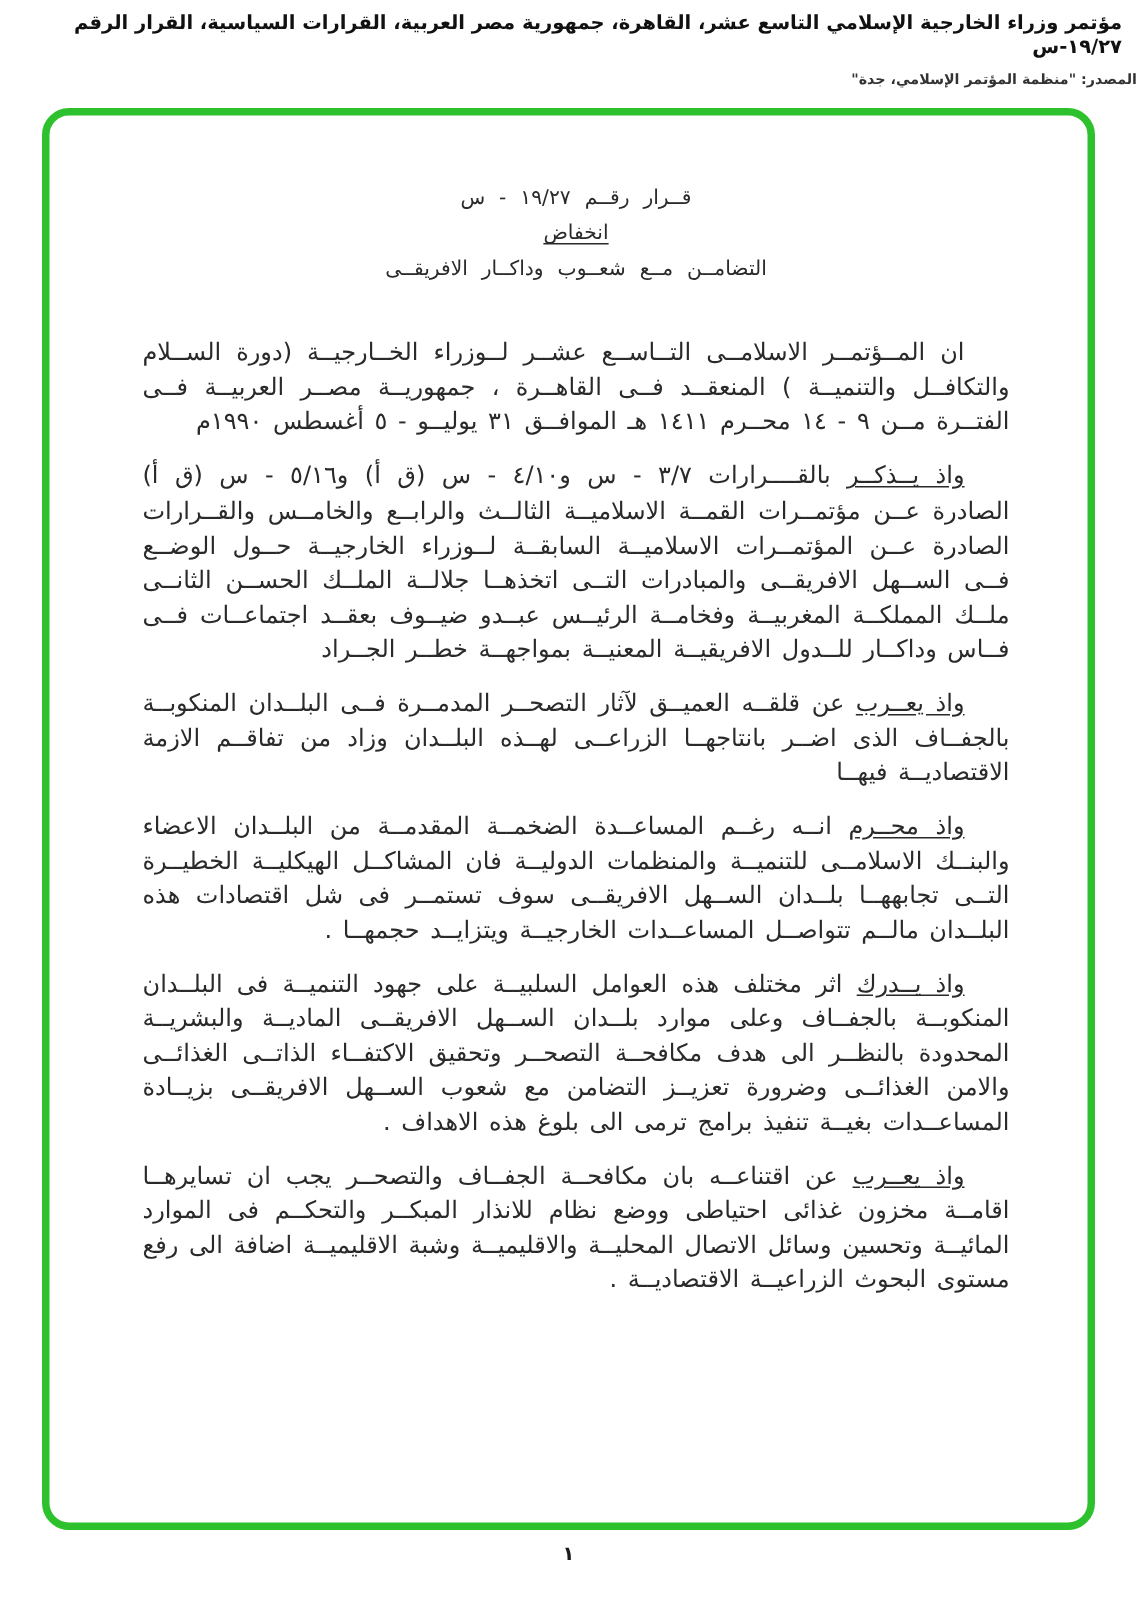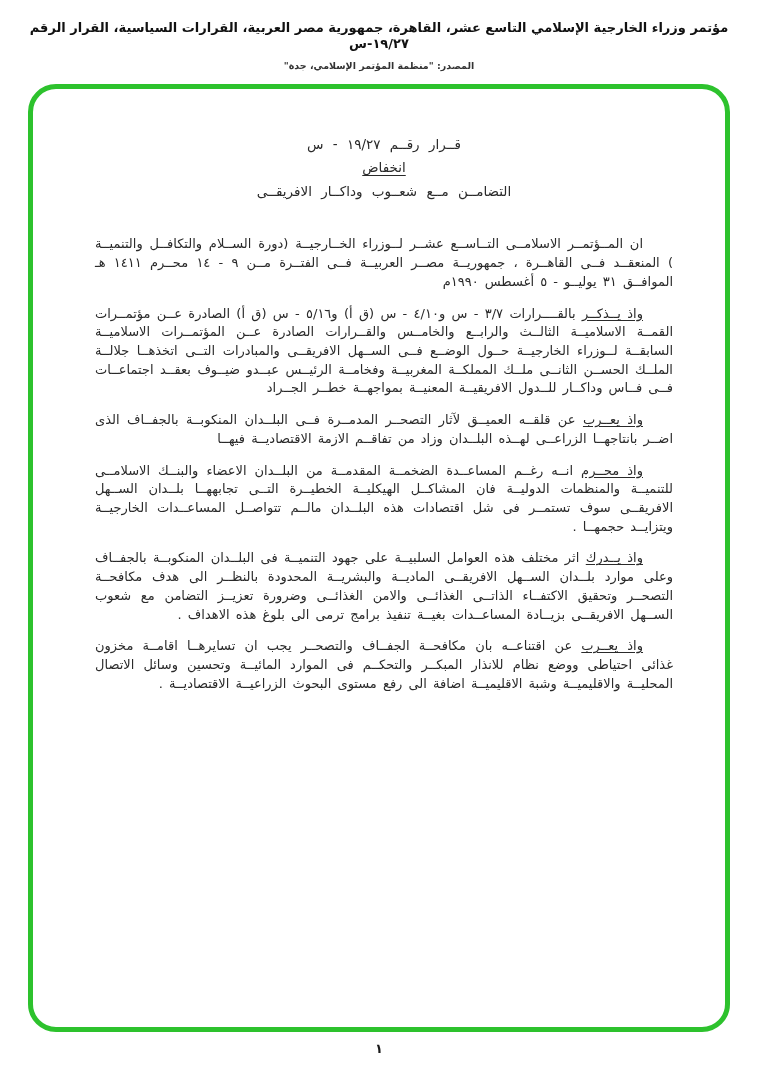--- a/index.html
+++ b/index.html
@@ -8,22 +8,21 @@
     background: #ffffff;
   }
   body {
     width: 758px;
     height: 1078px;
     font-family: "DejaVu Sans", sans-serif;
     color: #222222;
     overflow: hidden;
   }
   .top-area {
-    padding-top: 20px;
-    text-align: center;
+    padding-top: 8px;
   }
   .header-line {
     direction: rtl;
     font-size: 13px;
     font-weight: bold;
     color: #111111;
     letter-spacing: 0;
     line-height: 1.25;
     padding: 0 10px;
   }
@@ -32,42 +31,42 @@
     font-size: 9.5px;
     font-weight: bold;
     color: #333333;
     margin-top: 7px;
   }
   .doc-frame {
     box-sizing: border-box;
     margin: 13px 28px 0 28px;
     height: 948px;
     border: 5px solid #2dc22d;
-    border-radius: 28px;
+    border-radius: 18px;
     padding: 44px 52px 0 62px;
     direction: rtl;
     overflow: hidden;
     background: #ffffff;
   }
   .doc-title {
     text-align: center;
     font-size: 13.5px;
     line-height: 1.75;
     color: #2a2a2a;
     word-spacing: 5px;
     margin-bottom: 32px;
   }
   .doc-title .t-line { display: block; }
   .doc-title .underlined {
     text-decoration: underline;
     text-underline-offset: 3px;
   }
   .para {
     direction: rtl;
-    font-size: 13px;
+    font-size: 16px;
     line-height: 1.44;
     text-align: justify;
     color: #2a2a2a;
     margin: 0 0 13px 0;
     text-indent: 30px;
     word-spacing: 2px;
   }
   .para .lead {
     text-decoration: underline;
     text-underline-offset: 2px;

